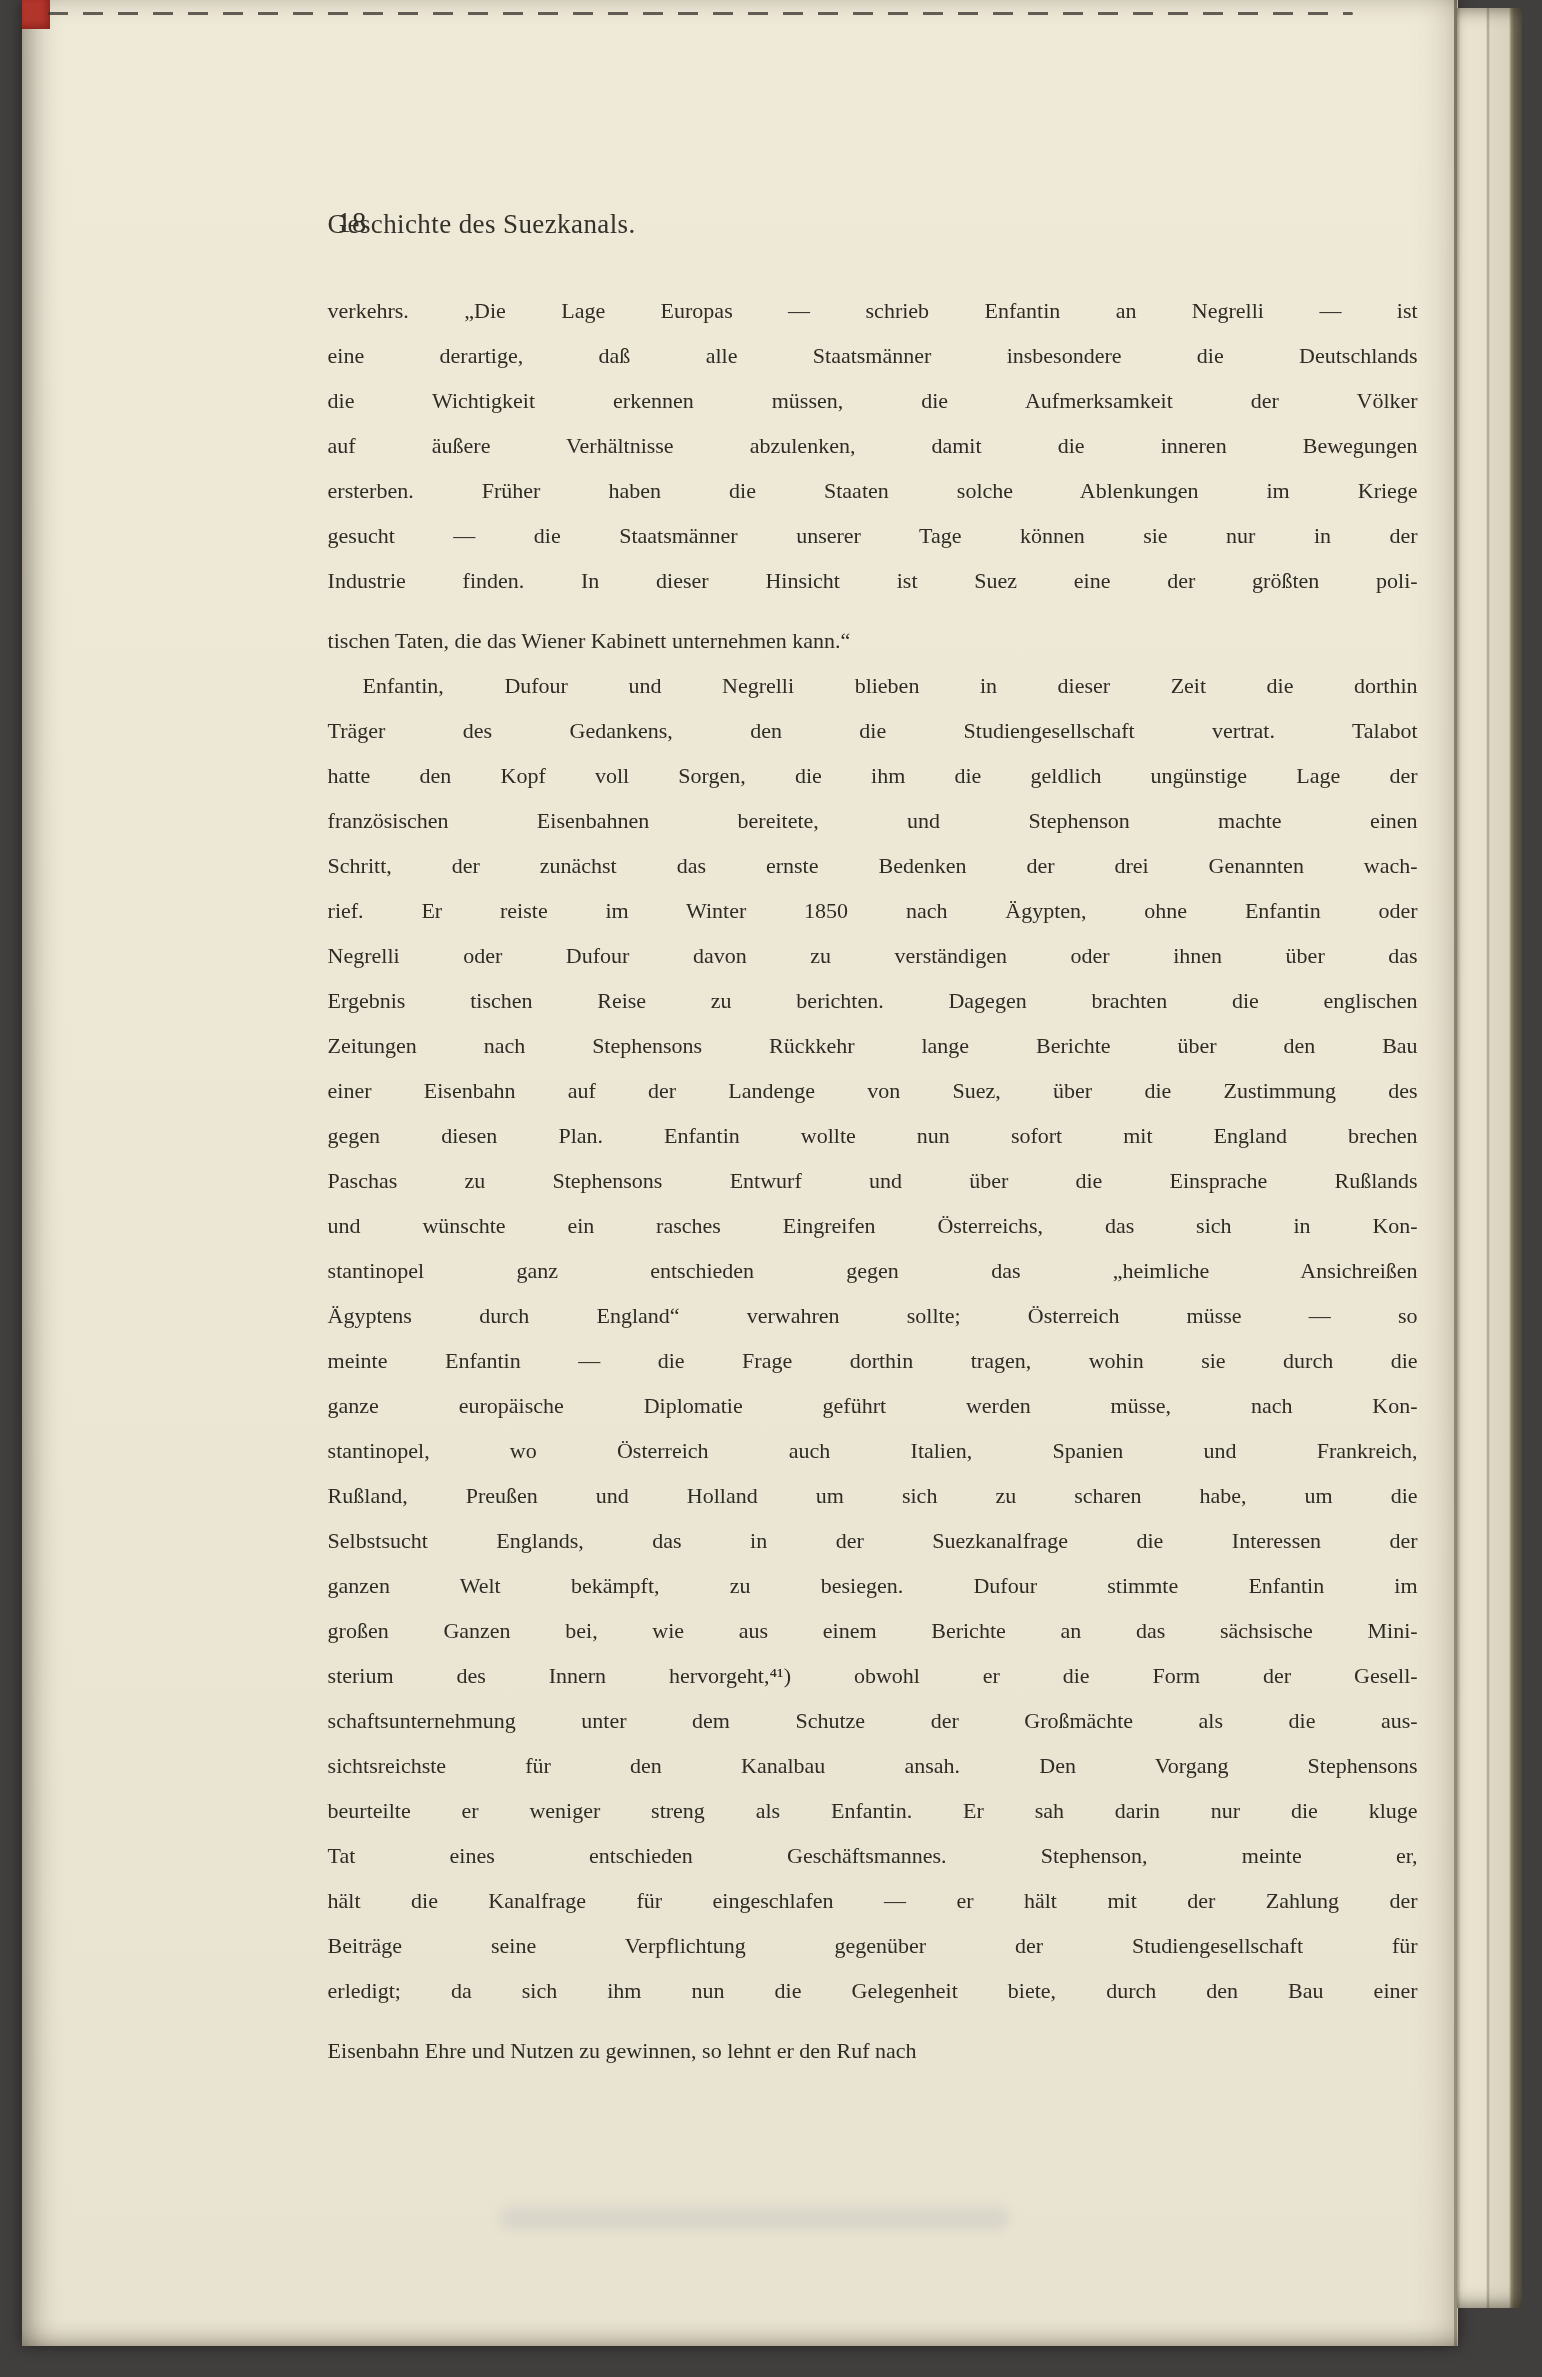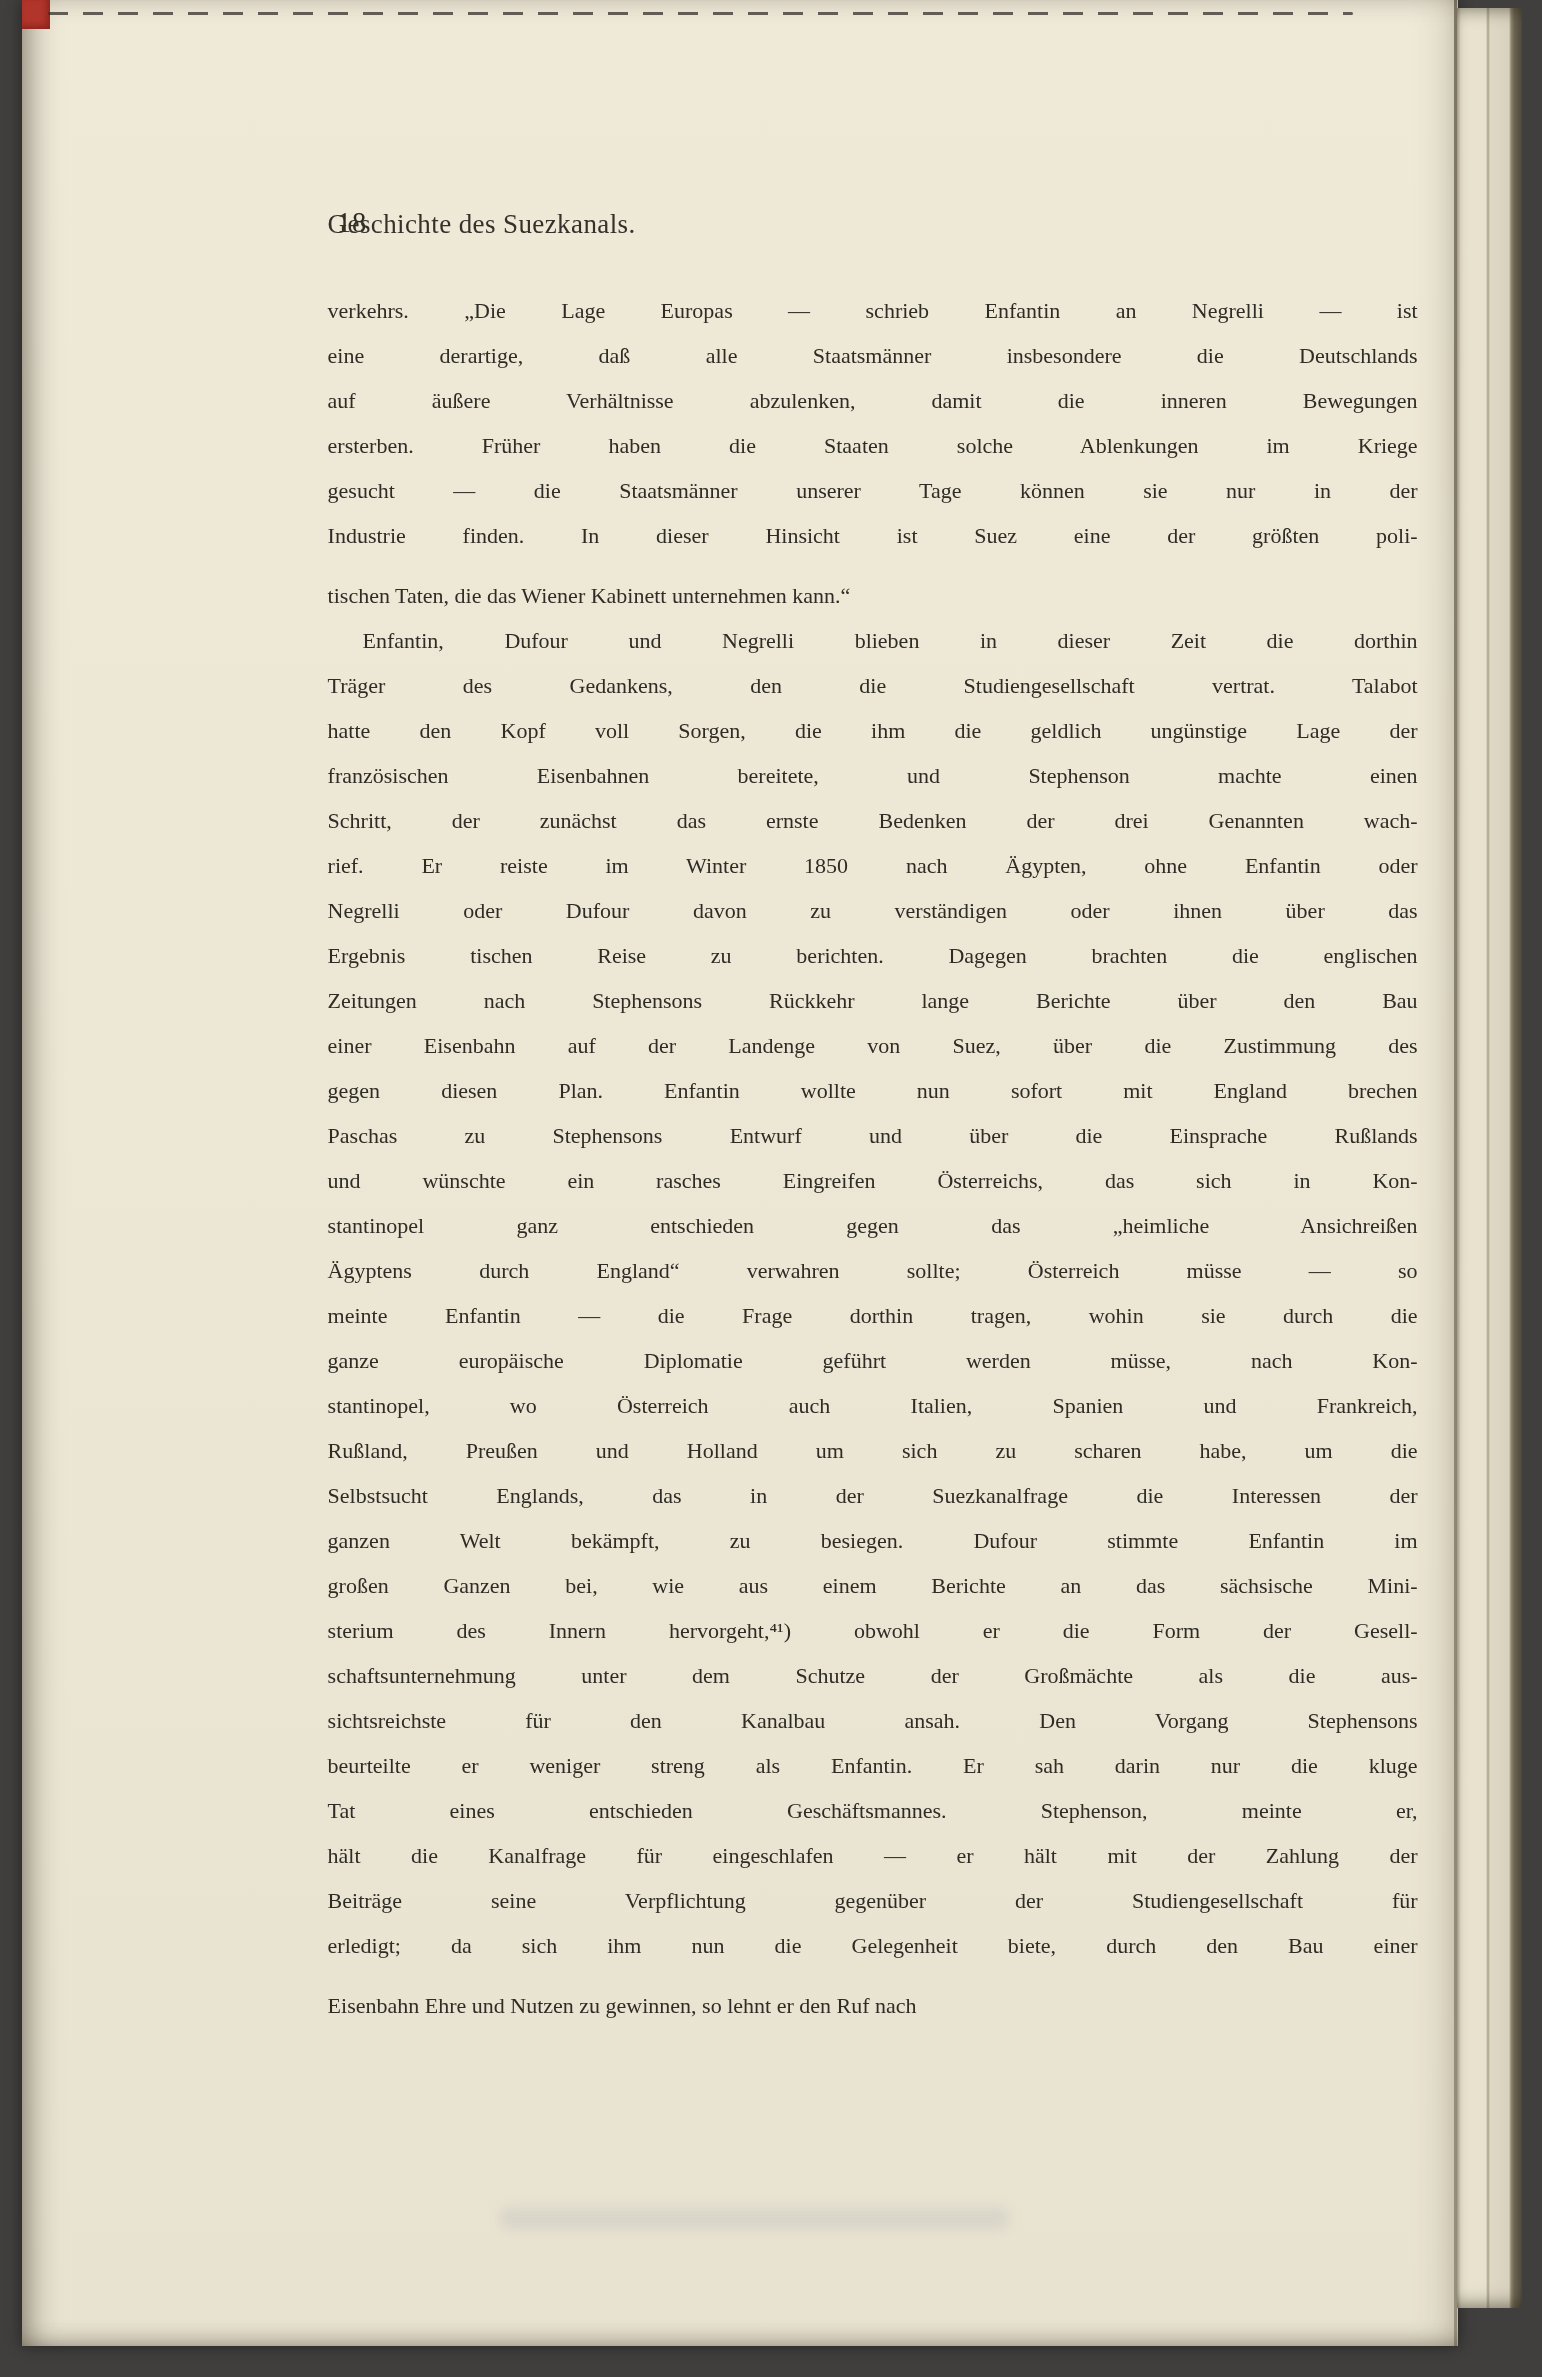--- a/index.html
+++ b/index.html
@@ -98,20 +98,21 @@
     <div class="top-edge-line"></div>
 
     <div class="header-row">
       <span class="page-number">18</span>
       <span class="header-title">Geschichte des Suezkanals.</span>
     </div>
 
     <div class="text-block">
         <div class="line">verkehrs. „Die Lage Europas — schrieb Enfantin an Negrelli — ist</div>
         <div class="line">eine derartige, daß alle Staatsmänner insbesondere die Deutschlands</div>
+        <div class="line">die Wichtigkeit erkennen müssen, die Aufmerksamkeit der Völker</div>
         <div class="line">auf äußere Verhältnisse abzulenken, damit die inneren Bewegungen</div>
         <div class="line">ersterben.  Früher haben die Staaten solche Ablenkungen im Kriege</div>
         <div class="line">gesucht — die Staatsmänner unserer Tage können sie nur in der</div>
         <div class="line">Industrie finden.  In dieser Hinsicht ist Suez eine der größten poli-</div>
         <div class="line last">tischen Taten, die das Wiener Kabinett unternehmen kann.“</div>
         <div class="line indent">Enfantin, Dufour und Negrelli blieben in dieser Zeit die dorthin</div>
         <div class="line">Träger des Gedankens, den die Studiengesellschaft vertrat.  Talabot</div>
         <div class="line">hatte den Kopf voll Sorgen, die ihm die geldlich ungünstige Lage der</div>
         <div class="line">französischen Eisenbahnen bereitete, und Stephenson machte einen</div>
         <div class="line">Schritt, der zunächst das ernste Bedenken der drei Genannten wach-</div>

